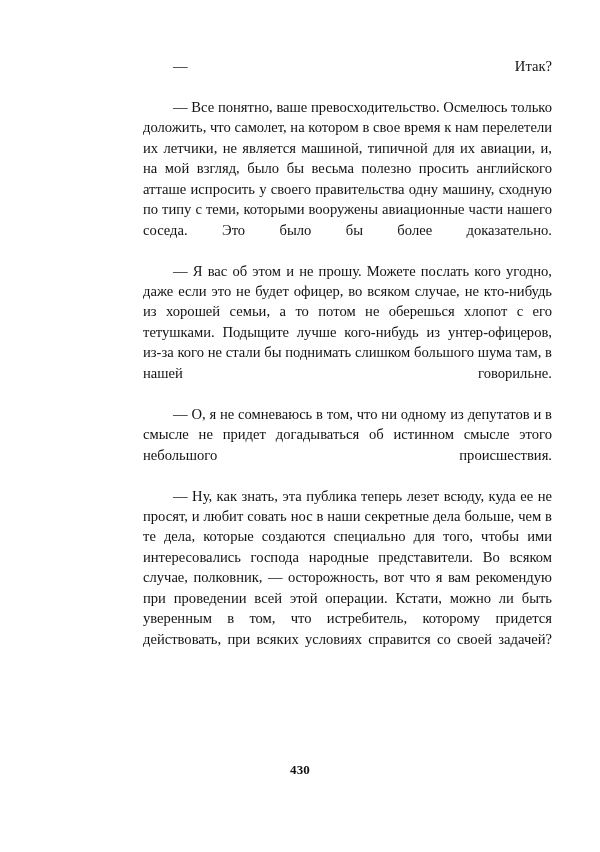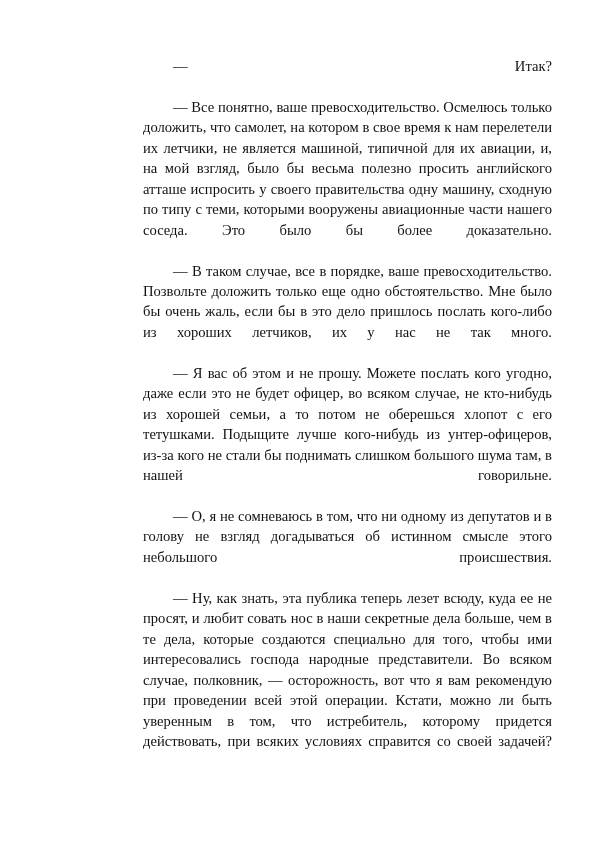--- a/index.html
+++ b/index.html
@@ -68,21 +68,21 @@
   }
 </style>
 </head>
 <body>
 
 <div id="page">
 
   <div id="text-block">
     <p class="para">— Итак?</p>
     <p class="para">— Все понятно, ваше превосходительство. Осмелюсь только доложить, что самолет, на котором в свое время к нам перелетели их летчики, не является машиной, типичной для их авиации, и, на мой взгляд, было бы весьма полезно просить английского атташе испросить у своего правительства одну машину, сходную по типу с теми, которыми вооружены авиационные части нашего соседа. Это было бы более доказательно.</p>
-    <p class="para">— В таком случае, все в порядке, ваше превосходительство. Позвольте доложить только еще одно обстоятельство. Мне было бы очень жаль, если бы в это дело пришлось послать кого-либо из хороших летчиков, их у нас не так много.</p>
     <p class="para">— Я вас об этом и не прошу. Можете послать кого угодно, даже если это не будет офицер, во всяком случае, не кто-нибудь из хорошей семьи, а то потом не оберешься хлопот с его тетушками. Подыщите лучше кого-нибудь из унтер-офицеров, из-за кого не стали бы поднимать слишком большого шума там, в нашей говорильне.</p>
-    <p class="para">— О, я не сомневаюсь в том, что ни одному из депутатов и в голову не взгляд догадываться об истинном смысле этого небольшого происшествия.</p>
+    <p class="para">— О, я не сомневаюсь в том, что ни одному из депутатов и в смысле не придет догадываться об истинном смысле этого небольшого происшествия.</p>
     <p class="para">— Ну, как знать, эта публика теперь лезет всюду, куда ее не просят, и любит совать нос в наши секретные дела больше, чем в те дела, которые создаются специально для того, чтобы ими интересовались господа народные представители. Во всяком случае, полковник, — осторожность, вот что я вам рекомендую при проведении всей этой операции. Кстати, можно ли быть уверенным в том, что истребитель, которому придется действовать, при всяких условиях справится со своей задачей?</p>
 
   </div>
 
+  <div id="page-number">430</div>
 
 </div>
 
 </body></html>

